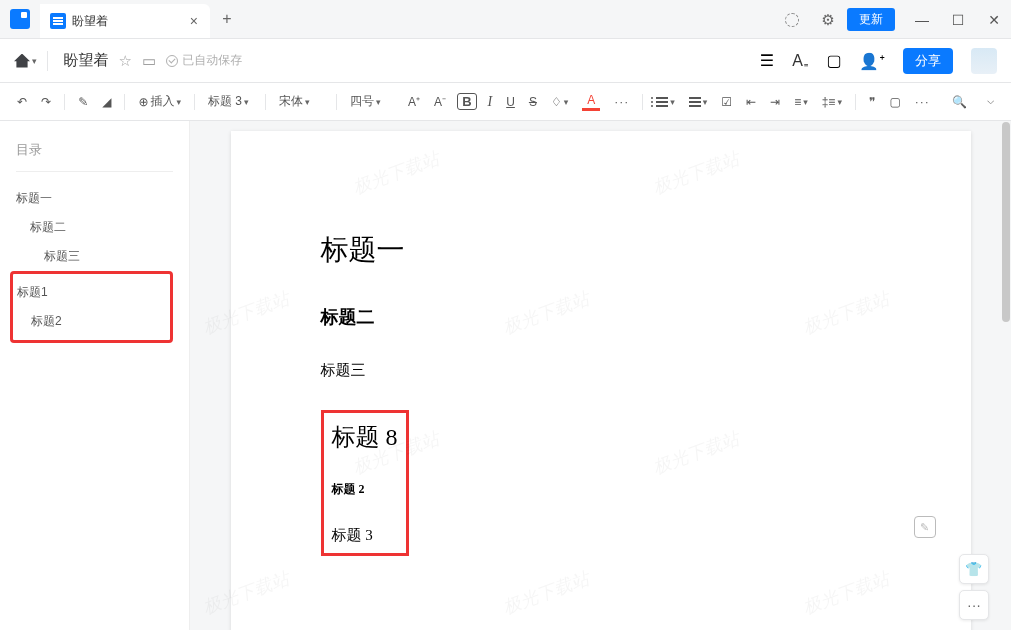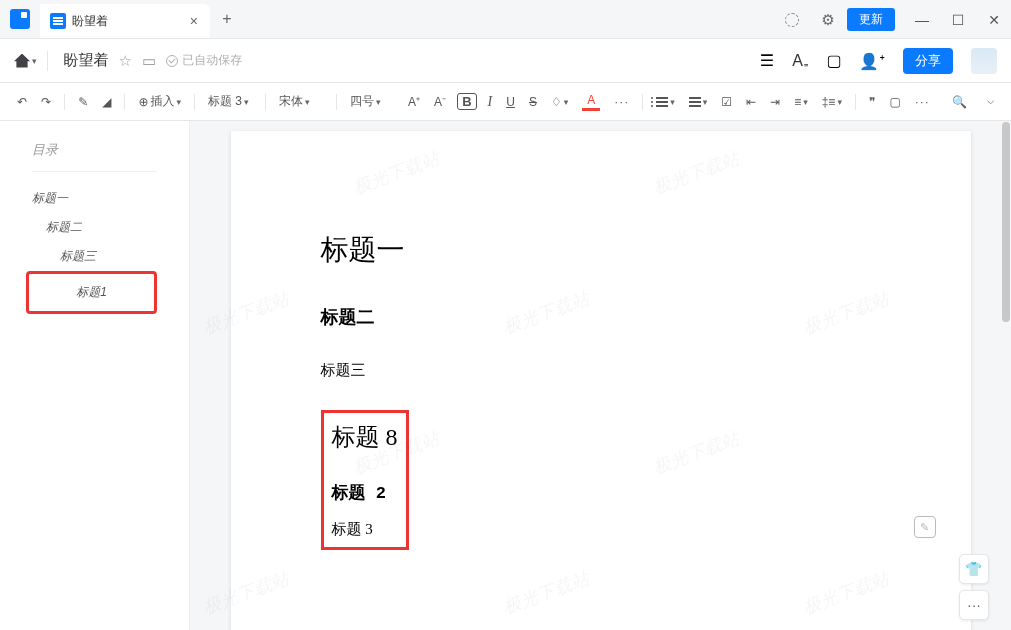--- a/index.html
+++ b/index.html
@@ -45,39 +45,39 @@
 .strike { text-decoration: line-through; }
 .color-box { width: 18px; height: 3px; }
 .red { background: #f44336; }
 .list-icon { display: flex; flex-direction: column; gap: 2px; }
 .list-icon span { width: 12px; height: 2px; background: #555; position: relative; }
 .list-icon.bullet span::before { content: ""; position: absolute; left: -5px; top: 0; width: 2px; height: 2px; background: #555; border-radius: 50%; }
 .ellipsis { letter-spacing: 1px; }
 .tb-right { margin-left: auto; display: flex; align-items: center; gap: 14px; }
 
 .workspace { display: flex; height: calc(630px - 39px - 44px - 38px); background: #f5f6f7; }
-.sidebar { width: 190px; background: #fff; padding: 20px 32px; border-right: 1px solid #eee; font-style: italic; }
+.sidebar { width: 190px; background: #fff; padding: 20px 16px; border-right: 1px solid #eee; }
 .sidebar-title { color: #999; font-size: 13px; margin-bottom: 12px; }
 .sidebar hr { border: none; border-top: 1px solid #eee; margin-bottom: 12px; }
 .toc { font-size: 12px; color: #555; }
 .toc-item { padding: 6px 0; cursor: pointer; }
 .toc-item.l1 { padding-left: 0; }
 .toc-item.l2 { padding-left: 14px; }
 .toc-item.l3 { padding-left: 28px; }
 .toc-item.active { color: #0a7aff; }
-.toc-box { border: 3px solid #e33; border-radius: 4px; padding: 4px 4px; margin-left: -6px; text-align: center; }
+.toc-box { border: 3px solid #e33; border-radius: 4px; padding: 4px 4px; margin-left: -6px; }
 
 .editor { flex: 1; position: relative; padding: 10px 20px; overflow: hidden; }
 .page { width: 740px; min-height: 500px; background: #fff; margin: 0 auto; box-shadow: 0 1px 4px rgba(0,0,0,0.12); padding: 100px 90px; position: relative; }
 .page h1 { font-family: "SimSun", serif; font-weight: normal; font-size: 28px; margin-bottom: 36px; }
 .page h2 { font-family: "SimSun", serif; font-weight: bold; font-size: 18px; margin-bottom: 32px; }
 .page h3 { font-family: "SimSun", serif; font-weight: normal; font-size: 15px; margin-bottom: 30px; }
 .doc-box { border: 3px solid #e33; padding: 8px 8px 2px; display: inline-block; }
 .doc-box .h1b { font-family: "SimSun", serif; font-size: 24px; margin-bottom: 28px; }
-.doc-box .h2b { font-family: Liberation Mono, monospace; font-weight: bold; font-size: 17px; margin-bottom: 16px; }
+.doc-box .h2b { font-family: Liberation Serif, serif; font-weight: bold; font-size: 12px; margin-bottom: 28px; }
 .doc-box .h3b { font-family: "SimSun", serif; font-size: 15px; margin-bottom: 6px; }
 
 .watermark { position: absolute; color: rgba(0,0,0,0.04); font-size: 18px; transform: rotate(-20deg); font-style: italic; pointer-events: none; font-family: "SimSun", serif; }
 
 .scrollbar { position: absolute; right: 0; top: 121px; bottom: 0; width: 10px; background: #f5f6f7; }
 .scroll-thumb { width: 8px; height: 200px; background: #c8c8c8; border-radius: 4px; margin: 1px auto; }
 
 .float-btns { position: absolute; right: 22px; bottom: 10px; display: flex; flex-direction: column; gap: 6px; }
 .float-btn { width: 30px; height: 30px; background: #fff; border: 1px solid #e5e6e8; border-radius: 5px; box-shadow: 0 1px 3px rgba(0,0,0,0.08); display: flex; align-items: center; justify-content: center; color: #666; font-size: 14px; }
 .comment-btn { position: absolute; right: 35px; top: 385px; width: 22px; height: 22px; border: 1.5px solid #bbb; border-radius: 4px; display: flex; align-items: center; justify-content: center; font-size: 11px; color: #bbb; }
@@ -208,20 +208,21 @@
 <div class="workspace">
   <div class="sidebar">
     <div class="sidebar-title">目录</div>
     <hr>
     <div class="toc">
       <div class="toc-item l1">标题一</div>
       <div class="toc-item l2">标题二</div>
       <div class="toc-item l3">标题三</div>
       <div class="toc-box">
         <div class="toc-item l1">标题1</div>
+        <div class="toc-item l2">标题2</div>
       </div>
     </div>
   </div>
 
   <div class="editor">
     <div class="page">
       <div class="watermark" style="top:30px;left:120px">极光下载站</div>
       <div class="watermark" style="top:30px;left:420px">极光下载站</div>
       <div class="watermark" style="top:170px;left:-30px">极光下载站</div>
       <div class="watermark" style="top:170px;left:270px">极光下载站</div>

